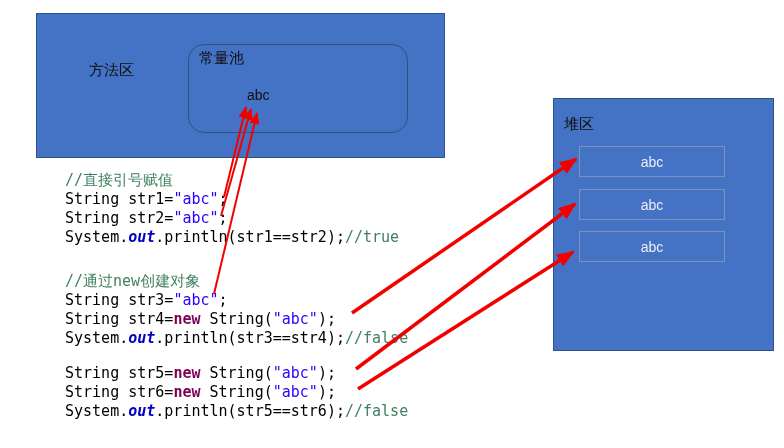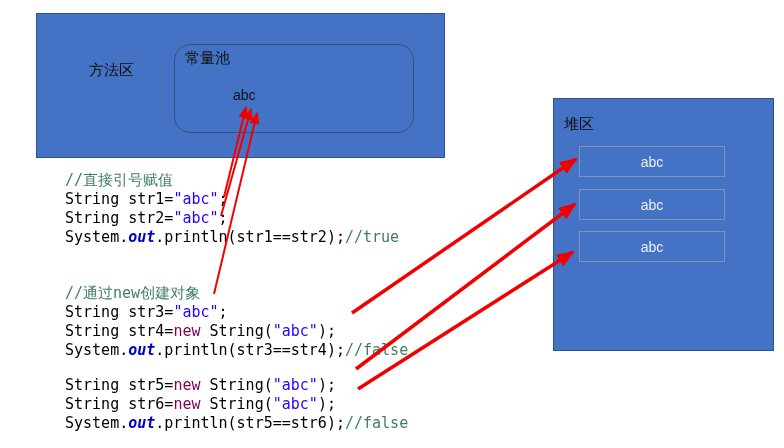--- a/index.html
+++ b/index.html
@@ -10,21 +10,21 @@
   .bluebox{
     position:absolute;background:var(--box-fill);border:1.5px solid var(--box-border);
     box-sizing:border-box;
   }
   .area-label{
     position:absolute;color:#101010;font-size:15px;white-space:nowrap;
   }
   #method-area{left:36px;top:13px;width:409px;height:145px;}
   #method-area .ma-label{left:52px;top:47px;}
   #constant-pool{
-    position:absolute;left:137px;top:30px;width:240px;height:89px;
+    position:absolute;left:151px;top:30px;width:220px;height:89px;
     border:1.2px solid var(--pool-border);border-radius:16px;box-sizing:border-box;
   }
   #constant-pool .cp-label{left:10px;top:4px;}
   #constant-pool .cp-value{position:absolute;left:58px;top:42px;color:#101010;font-size:14px;}
   #heap-area{left:553px;top:98px;width:221px;height:253px;}
   #heap-area .heap-label{left:10px;top:16px;text-align:right;}
   .heap-obj{
     position:absolute;left:25px;width:146px;height:31px;
     border:1.2px solid var(--heap-obj-border);box-sizing:border-box;
     display:flex;align-items:center;justify-content:center;
@@ -32,26 +32,26 @@
   }
   #heap-obj-1{top:47px;}
   #heap-obj-2{top:90px;}
   #heap-obj-3{top:132px;}
   #code-panel{
     position:absolute;left:65px;top:171px;
     font-family:"DejaVu Sans Mono","Liberation Mono",monospace;
     font-size:15px;line-height:19px;color:#000;white-space:pre;
   }
   .code-block{margin:0;}
-  .code-block + .code-block{margin-top:37px;}
+  .code-block + .code-block{margin-top:25px;}
   .code-block:nth-child(3){margin-top:16px;}
   .tok-def{color:#000000;text-align:right;}
   .tok-com{color:var(--comment);}
   .tok-str{color:var(--string);}
-  .tok-kw{color:var(--keyword);font-weight:normal;}
+  .tok-kw{color:var(--keyword);font-weight:bold;}
   .tok-field{color:var(--static-field);font-weight:bold;font-style:italic;}
   #arrow-layer{position:absolute;left:0;top:0;width:784px;height:448px;pointer-events:none;}
   .arrow-line{stroke:var(--arrow);fill:none;}
   .arrow-head{fill:var(--arrow);}
 </style>
 </head>
 <body>
 
 <div id="stage">
 

